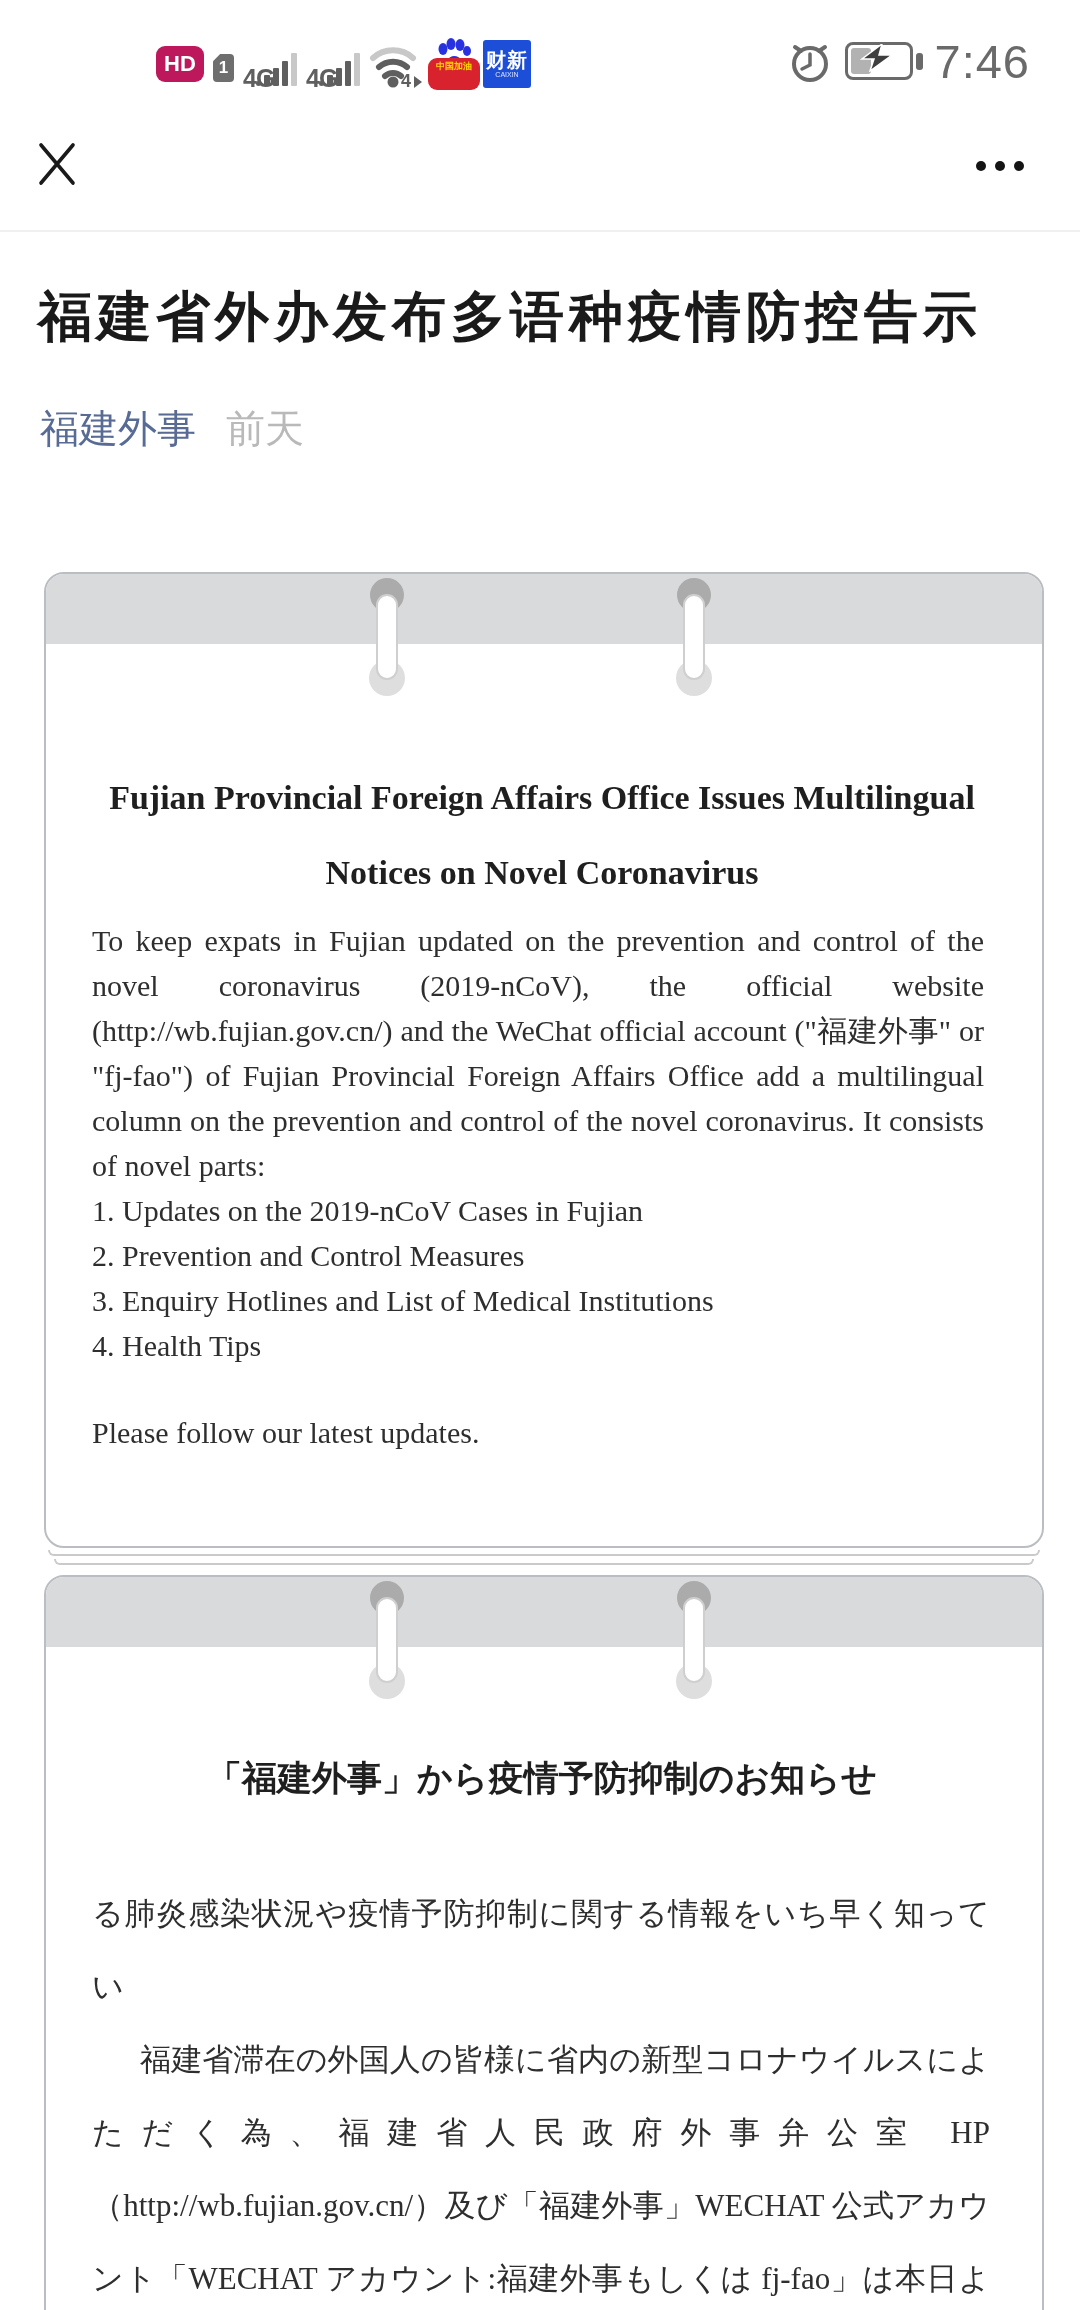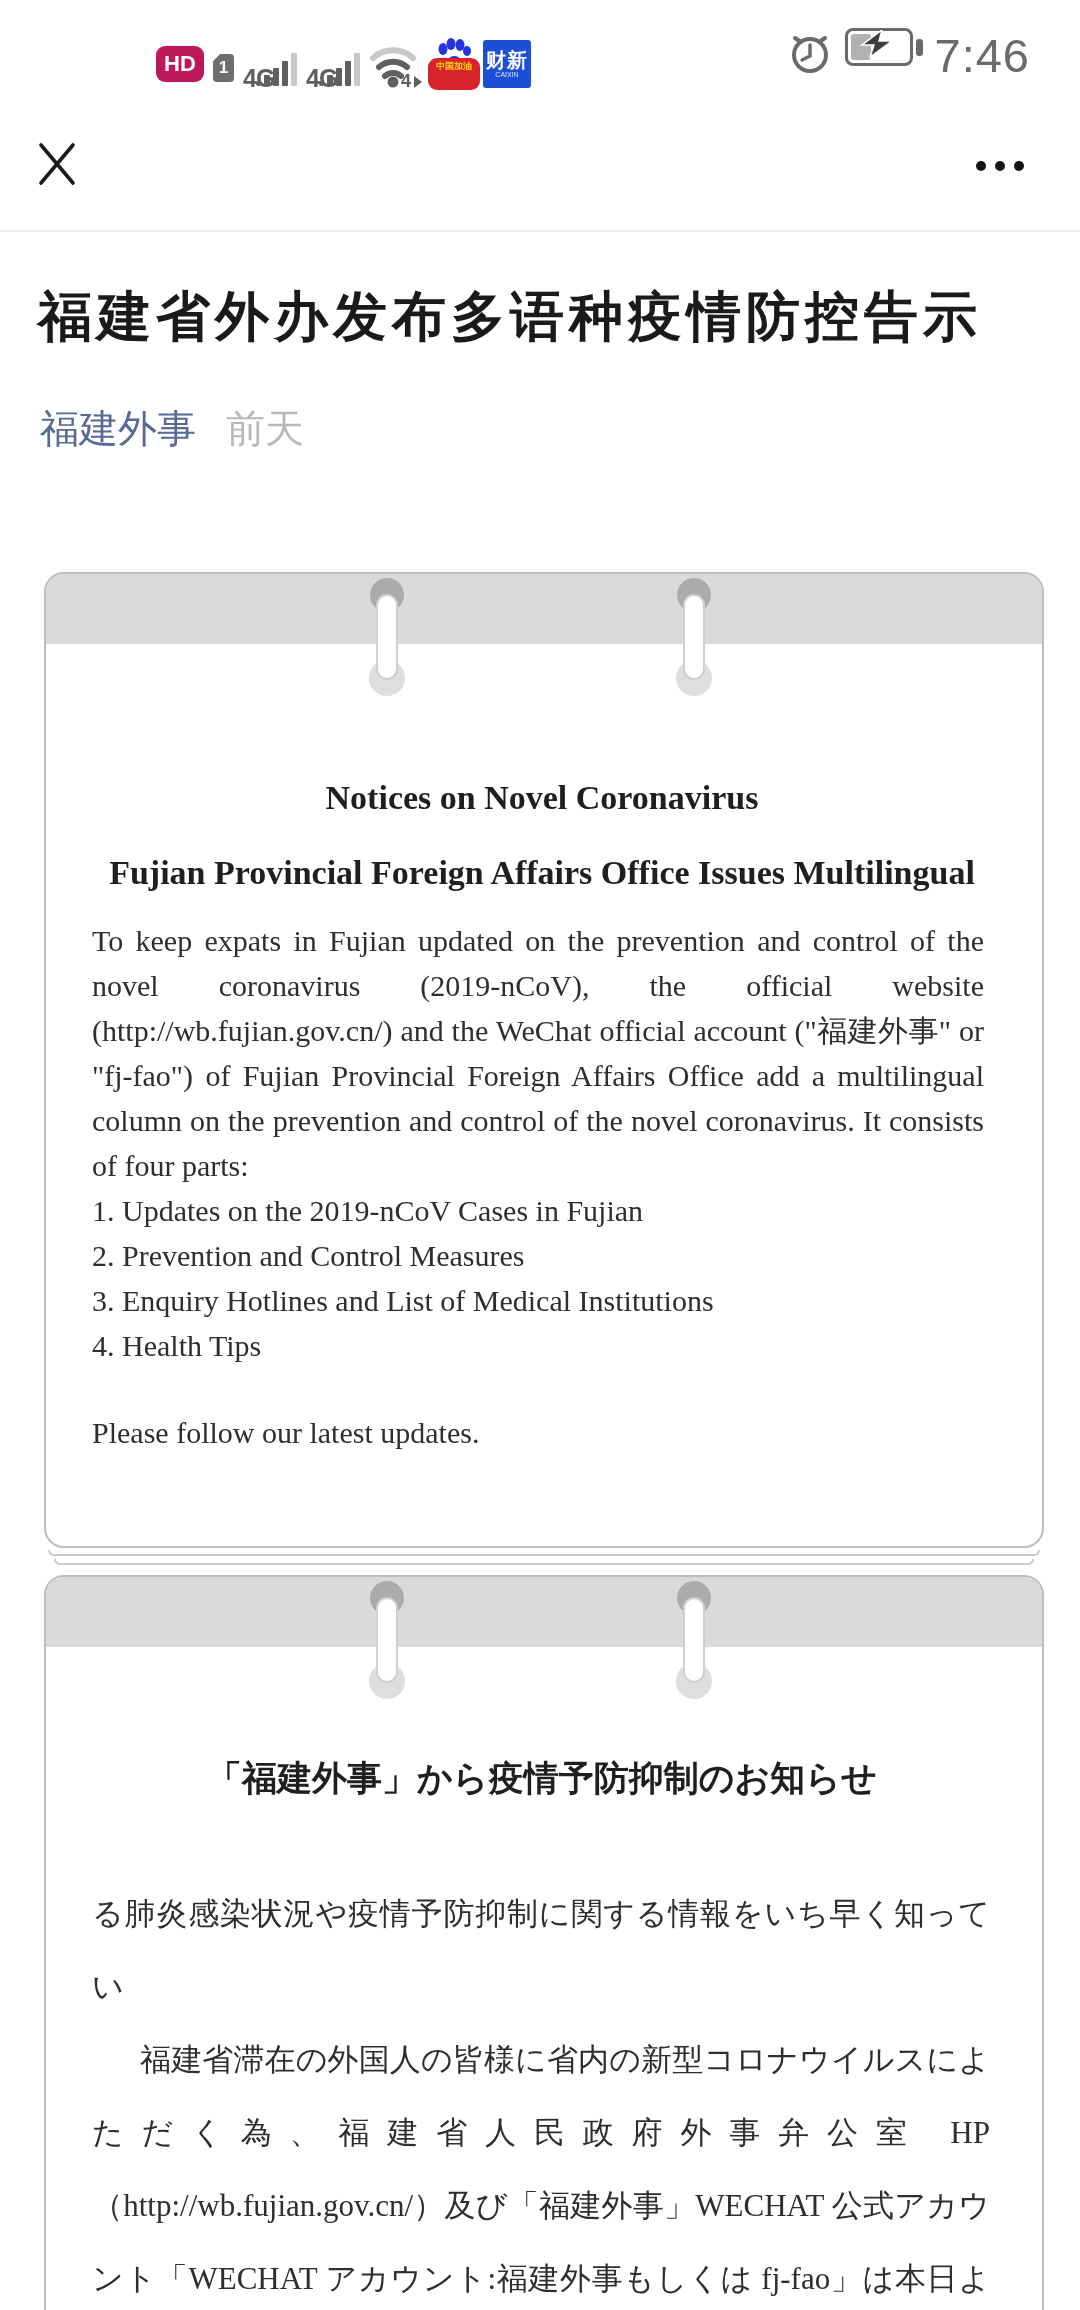--- a/index.html
+++ b/index.html
@@ -1,21 +1,21 @@
 <!DOCTYPE html>
 <html><head>
 <meta charset="utf-8">
 <style>
   html,body{margin:0;padding:0;background:#fff;}
   #screen{position:relative;width:1080px;height:2310px;overflow:hidden;background:#ffffff;
           font-family:"Liberation Sans","DejaVu Sans",sans-serif;}
 
   
   .status-left{position:absolute;left:156px;top:36px;height:56px;display:flex;align-items:center;gap:9px;}
-  .status-right{position:absolute;right:50px;top:28px;height:66px;display:flex;align-items:flex-start;gap:12px;}
+  .status-right{position:absolute;right:50px;top:28px;height:66px;display:flex;align-items:center;gap:12px;}
   .hd-badge{width:48px;height:36px;background:#be185d;border-radius:9px;color:#fff;font-weight:bold;
             font-size:22px;display:flex;align-items:center;justify-content:center;letter-spacing:0;}
   .sim-badge{width:21px;height:28px;background:#6e6e6e;border-radius:4px;color:#fff;font-size:17px;font-weight:bold;
              display:flex;align-items:center;justify-content:center;margin-top:8px;
              clip-path:polygon(34% 0,100% 0,100% 100%,0 100%,0 26%);}
   .net{position:relative;width:54px;height:52px;}
   .net .g{position:absolute;left:0;top:-2px;font-size:25px;font-weight:bold;color:#5f5f5f;letter-spacing:-1px;margin-top:28px;}
   .net .bars{position:absolute;right:0;bottom:4px;display:flex;align-items:flex-end;gap:3px;}
   .net .dot{width:5px;height:5px;border-radius:50%;background:#5f5f5f;}
   .net .b{width:6px;border-radius:1px;background:#5f5f5f;}
@@ -177,30 +177,30 @@
       <span class="hole"></span>
         <span class="shadow"></span>
         <span class="pin"></span>
     </div>
     <div class="staple st-b">
       <span class="hole"></span>
         <span class="shadow"></span>
         <span class="pin"></span>
     </div>
     <div class="en-heading serif">
+        <div>Fujian Provincial Foreign Affairs Office Issues Multilingual</div>
         <div>Notices on Novel Coronavirus</div>
-        <div>Fujian Provincial Foreign Affairs Office Issues Multilingual</div>
       </div>
     <div class="en-body serif">
         <div class="just">To keep expats in Fujian updated on the prevention and control of the</div>
         <div class="just">novel coronavirus (2019-nCoV), the official website</div>
         <div class="just">(http://wb.fujian.gov.cn/) and the WeChat official account ("福建外事" or</div>
         <div class="just">"fj-fao") of Fujian Provincial Foreign Affairs Office add a multilingual</div>
         <div class="just">column on the prevention and control of the novel coronavirus. It consists</div>
-        <div>of four parts:</div>
+        <div>of novel parts:</div>
         <div>1. Updates on the 2019-nCoV Cases in Fujian</div>
         <div>2. Prevention and Control Measures</div>
         <div>3. Enquiry Hotlines and List of Medical Institutions</div>
         <div>4. Health Tips</div>
         <div style="margin-top: 42px;">Please follow our latest updates.</div>
       </div>
   </div>
   <div class="stack-line" id="stack1"></div>
   <div class="stack-line" id="stack2"></div>
 

